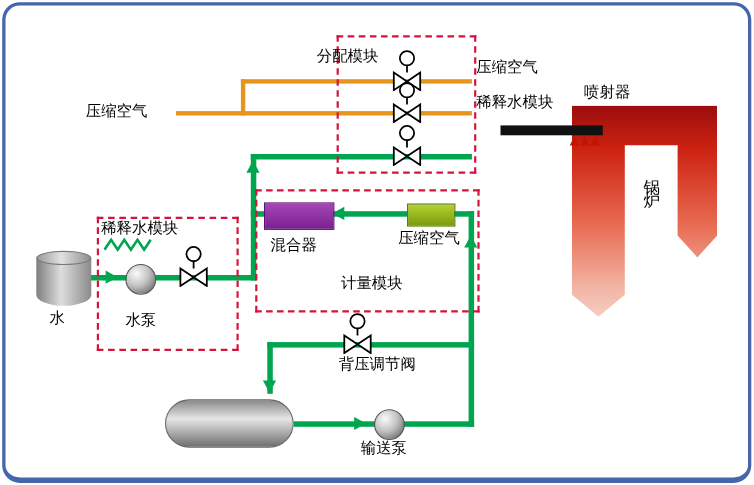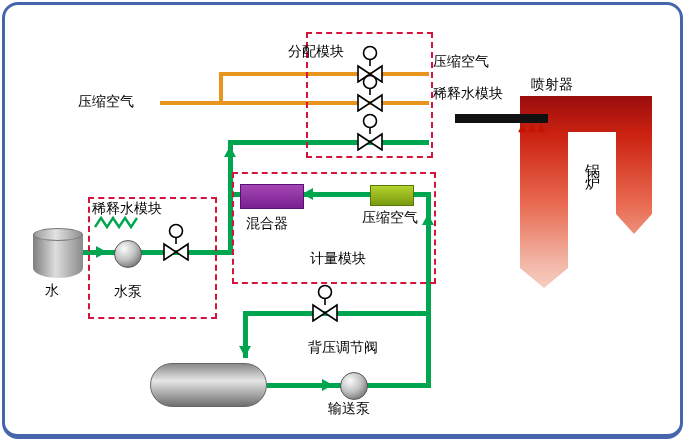--- a/index.html
+++ b/index.html
@@ -142,16 +142,16 @@
   <div class="lbl" style="left:288px;top:44px;">分配模块</div>
   <div class="lbl" style="left:433px;top:54px;">压缩空气</div>
   <div class="lbl" style="left:433px;top:86px;">稀释水模块</div>
   <div class="lbl" style="left:531px;top:77px;">喷射器</div>
   <div class="lbl" style="left:92px;top:201px;">稀释水模块</div>
   <div class="lbl" style="left:246px;top:216px;">混合器</div>
   <div class="lbl" style="left:362px;top:210px;">压缩空气</div>
   <div class="lbl" style="left:310px;top:251px;">计量模块</div>
   <div class="lbl" style="left:45px;top:283px;">水</div>
   <div class="lbl" style="left:114px;top:284px;">水泵</div>
-  <div class="lbl" style="left:308px;top:324px;margin-top:16px;">背压调节阀</div>
+  <div class="lbl" style="left:308px;top:324px;">背压调节阀</div>
   <div class="lbl" style="left:328px;top:401px;">输送泵</div>
 
 </div>
 
 </body></html>

